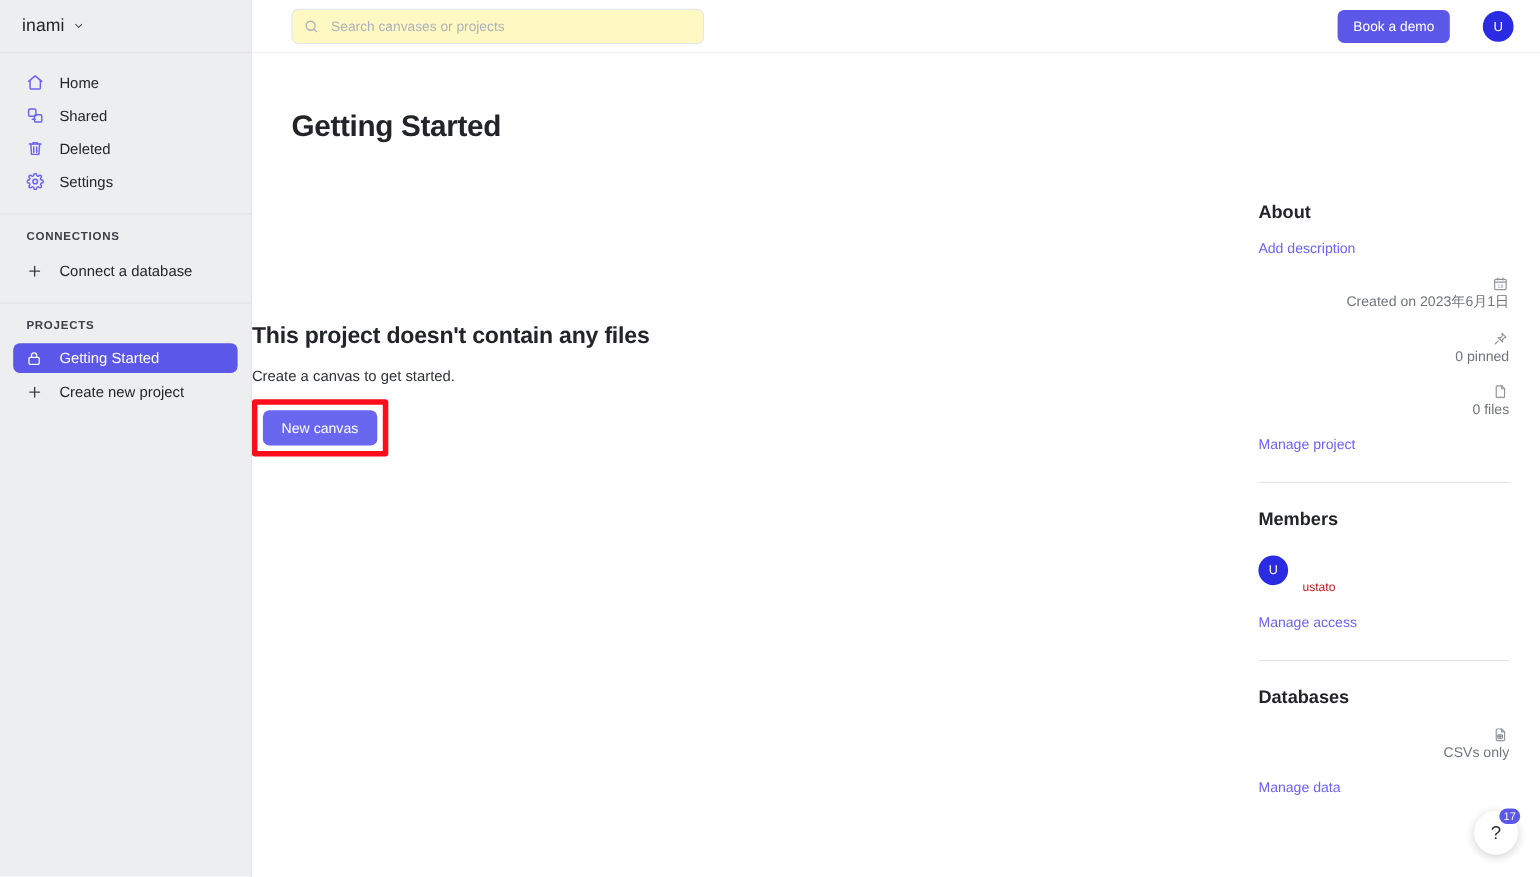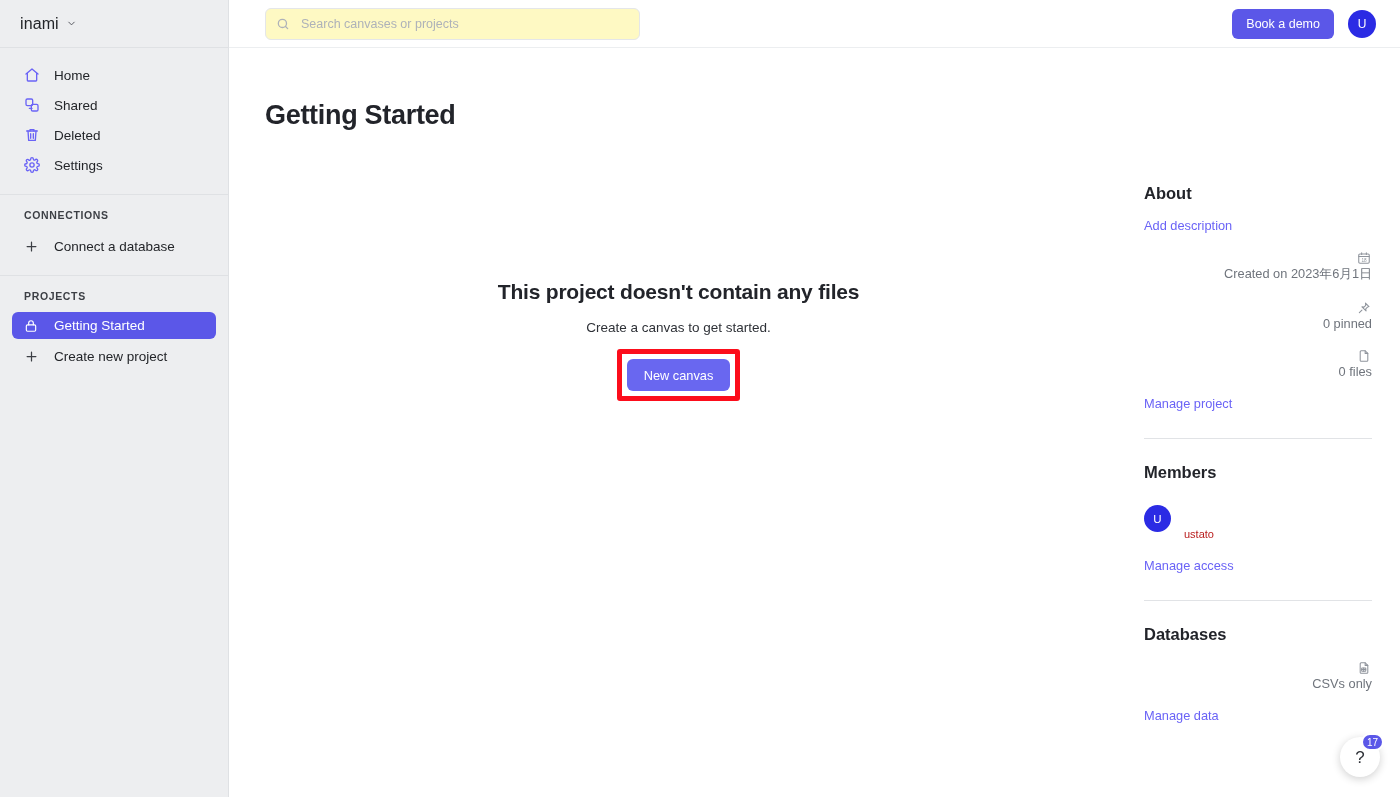--- a/index.html
+++ b/index.html
@@ -62,39 +62,39 @@
     width: 375px; height: 32px; border: 1px solid #e4e6e9; border-radius: 6px;
     display: flex; align-items: center; padding: 0 10px; background: #fef9c3;
   }
   .search-ico { color: #aeb2b9; display:flex; align-items:center; flex:0 0 16px;}
   .search-input {
     border: none; outline: none; flex: 1; margin-left: 9px;
     font-size: 12.5px; color: #32353b; font-family: "Liberation Sans", sans-serif;
     background: transparent;
   }
   .search-input::placeholder { color: #aeb2b9; }
-  .topbar-right { margin-left: auto; display: flex; align-items: center; gap: 14px; }
+  .topbar-right { margin-left: auto; display: flex; align-items: center; gap: 30px; }
   .demo-btn {
     background: #5b57e8; color: #fff; border: none; border-radius: 6px;
     height: 30px; padding: 0 14px; font-size: 12.5px; cursor: pointer;
     font-family: "Liberation Sans", sans-serif;
   }
   .avatar-top {
     width: 28px; height: 28px; border-radius: 50%; background: #2b2be4;
     color: #fff; display: flex; align-items: center; justify-content: center;
     font-size: 12px; cursor: pointer;
   }
 
   .content { flex: 1; display: flex; position: relative; overflow: hidden; }
   .content-left { flex: 1; position: relative; padding: 52px 0 0 36px; }
   .page-title { font-size: 27px; font-weight: 700; color: #22242a; letter-spacing: -.3px; }
 
   .empty {
-    position: absolute; left: 0; right: 0; top: 232px;
-    display: flex; flex-direction: column; align-items: center;
+    position: absolute; left: 0; right: 0; top: 246px;
+    display: flex; flex-direction: column; align-items: flex-start;
   }
   .empty-title { font-size: 21px; font-weight: 700; color: #22242a; letter-spacing: -.2px; }
   .empty-sub { font-size: 13.5px; color: #2e3137; margin-top: 16px; }
   .hl-box {
     margin-top: 14px; border: 5px solid #fc0d1b; background: #ffffff;
     padding: 5px; border-radius: 3px;
   }
   .new-canvas-btn {
     background: #6967f0; color: #fff; border: none; border-radius: 6px;
     height: 32px; padding: 0 17px; font-size: 12.8px; cursor: pointer;

